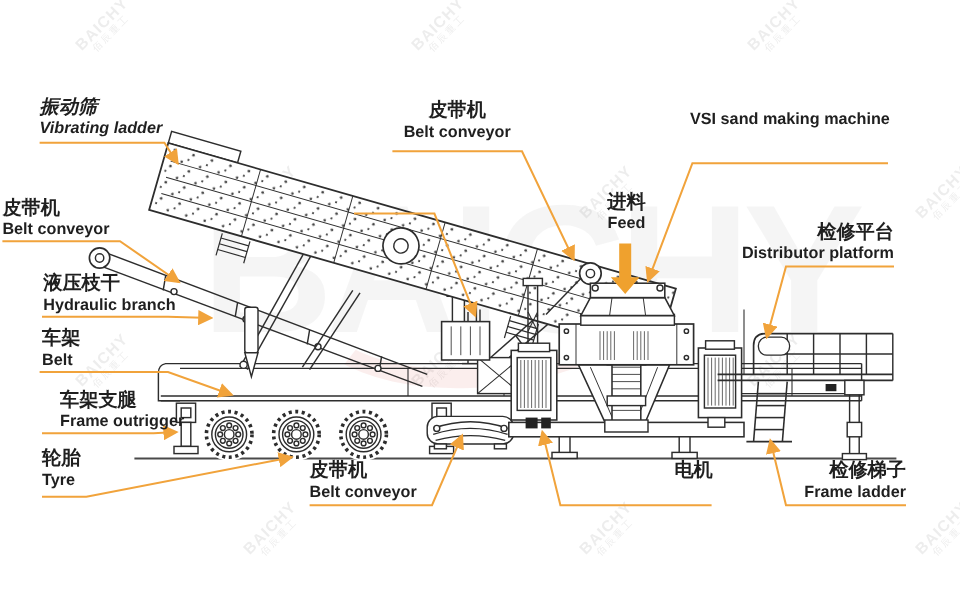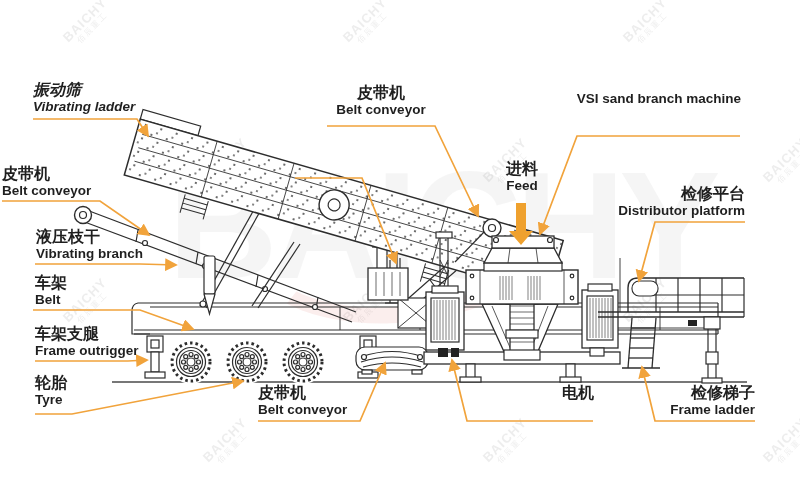--- a/index.html
+++ b/index.html
@@ -407,44 +407,44 @@
   <div class="lbl" style="left:33px;top:81px;font-style:italic;">
     <div class="zh">振动筛</div>
     <div class="en">Vibrating ladder</div>
   </div>
   <div class="lbl" style="left:2px;top:165px;">
     <div class="zh">皮带机</div>
     <div class="en">Belt conveyor</div>
   </div>
   <div class="lbl" style="left:36px;top:228px;">
     <div class="zh">液压枝干</div>
-    <div class="en">Vibrating branch</div>
+    <div class="en">Hydraulic branch</div>
   </div>
   <div class="lbl" style="left:35px;top:274px;">
     <div class="zh">车架</div>
     <div class="en">Belt</div>
   </div>
-  <div class="lbl" style="left:35px;top:325px;">
+  <div class="lbl" style="left:50px;top:325px;">
     <div class="zh">车架支腿</div>
     <div class="en">Frame outrigger</div>
   </div>
   <div class="lbl" style="left:35px;top:374px;">
     <div class="zh">轮胎</div>
     <div class="en">Tyre</div>
   </div>
   <div class="lbl ta-c" style="left:325px;top:84px;width:112px;">
     <div class="zh">皮带机</div>
     <div class="en">Belt conveyor</div>
   </div>
   <div class="lbl ta-c" style="left:494px;top:160px;width:56px;">
     <div class="zh">进料</div>
     <div class="en">Feed</div>
   </div>
   <div class="lbl ta-r" style="left:575px;top:91px;width:166px;">
-    <div class="en">VSI sand branch machine</div>
+    <div class="en">VSI sand making machine</div>
   </div>
   <div class="lbl ta-r" style="left:601px;top:185px;width:144px;">
     <div class="zh">检修平台</div>
     <div class="en">Distributor platform</div>
   </div>
   <div class="lbl" style="left:258px;top:384px;">
     <div class="zh">皮带机</div>
     <div class="en">Belt conveyor</div>
   </div>
   <div class="lbl ta-r" style="left:466px;top:384px;width:128px;">

